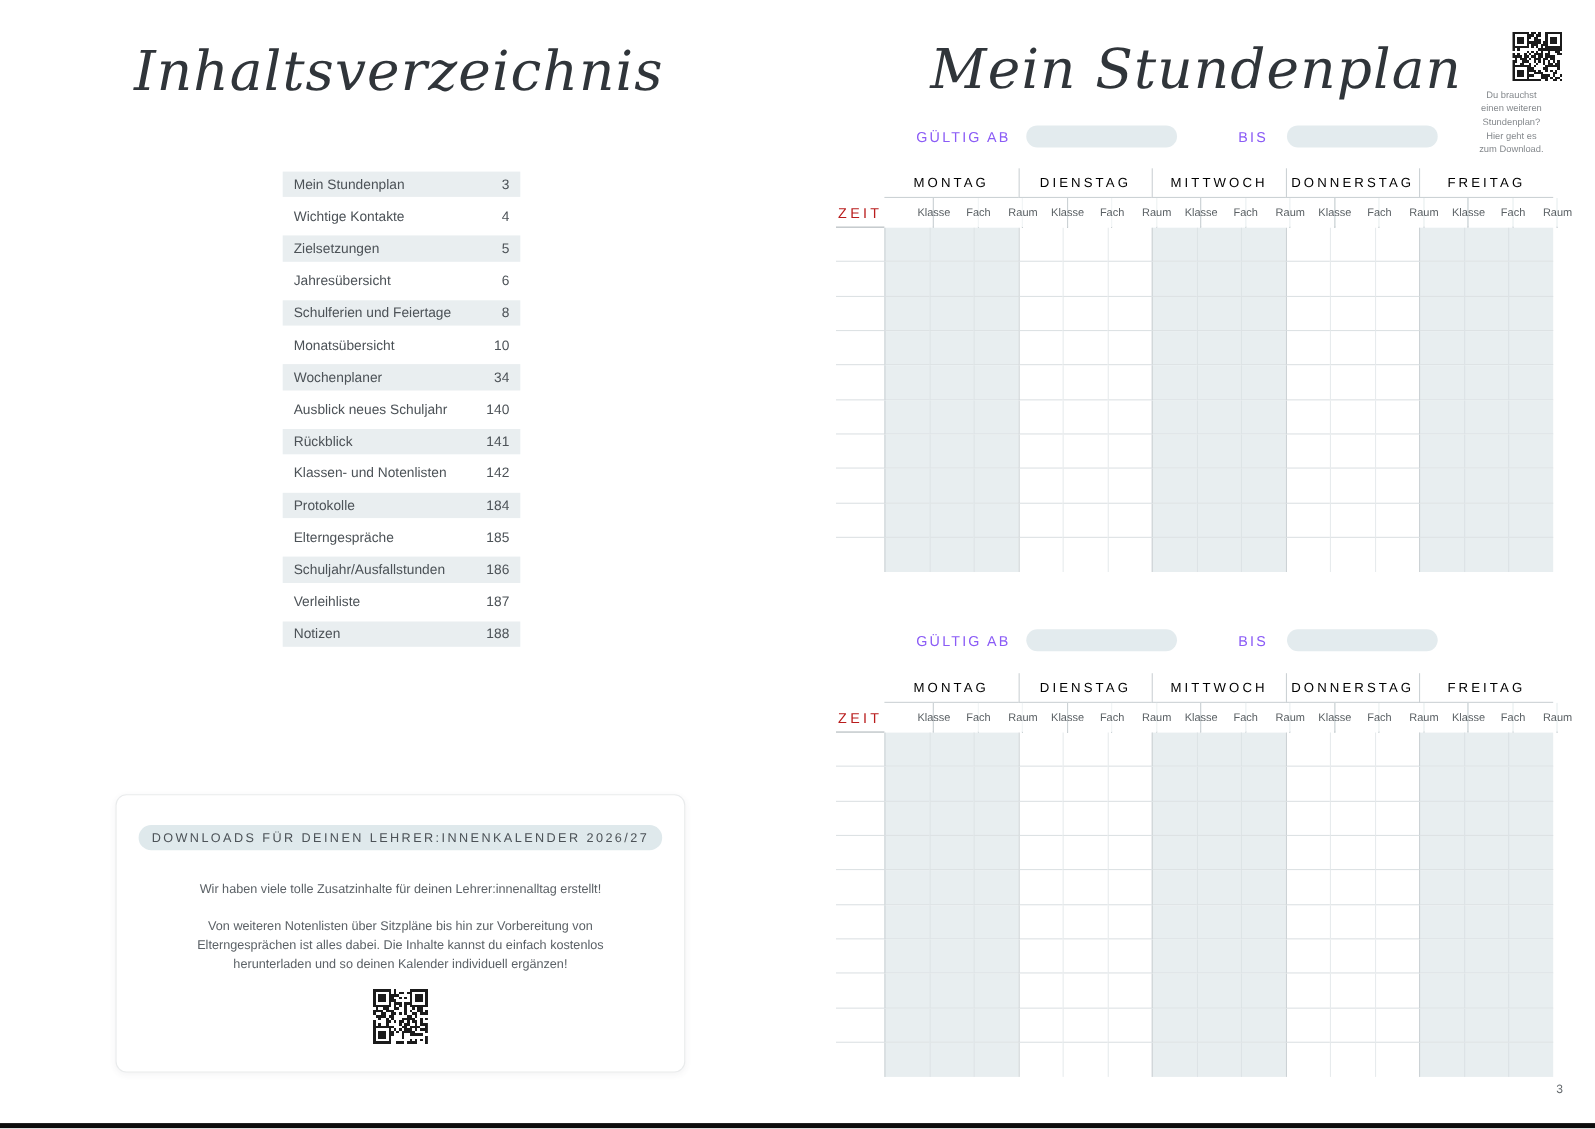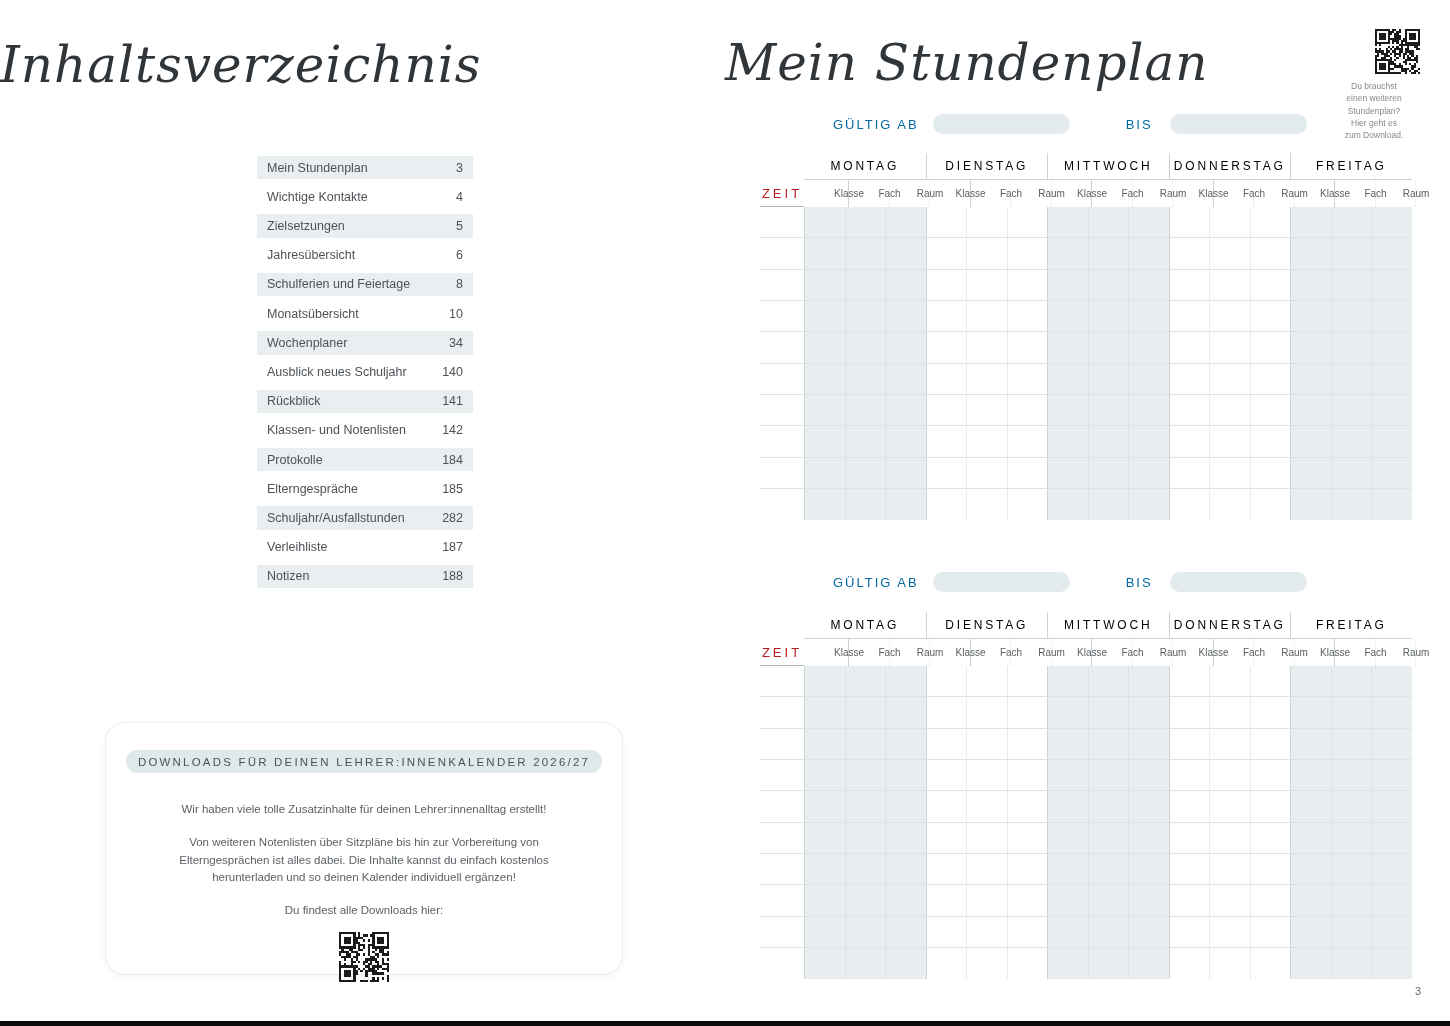--- a/index.html
+++ b/index.html
@@ -6,42 +6,42 @@
   .sheet {
     position:relative; width:1450px; height:1026px; background:#ffffff;
     font-family:"Liberation Sans", sans-serif; overflow:hidden; color:#4c5257;
   }
   .page { position:absolute; top:0; height:100%; width:725px; }
   .page-left  { left:0; }
   .page-right { left:725px; }
 
   
   .script-title {
-    position:absolute; left:0; width:100%; margin:0;
+    position:absolute; left:0; width:100%; text-align:center; margin:0;
     font-family:cursive, "DejaVu Serif", serif; font-style:italic; font-weight:400;
     font-size:50px; color:#30353a; letter-spacing:1px; white-space:nowrap;
   }
   .left-title  { top:36px; }
   .right-title { top:34px; }
 
   
   .toc { position:absolute; left:257px; top:156px; width:216px; }
   .toc-row {
     height:23.4px; margin-bottom:5.8px; display:flex; align-items:center;
     justify-content:space-between; padding:0 10px; box-sizing:border-box;
     font-size:12.5px; color:#4c5257;
   }
   .toc-row.shaded { background:#e9eef0; }
   .toc-label { white-space:nowrap; }
   .toc-page  { color:#4c5257; }
 
   
   .downloads {
     position:absolute; left:105px; top:722px; width:518px; height:253px;
-    background:#fff; border:1px solid #e9ebec; border-radius:20px;
+    background:#fff; border:1px solid #e9ebec; border-radius:10px;
     box-shadow:0 2px 6px rgba(60,70,80,0.06); box-sizing:border-box;
   }
   .dl-heading {
     margin:27px 20px 0; height:23px; background:#dfe9ec; border-radius:12px;
     display:flex; align-items:center; justify-content:center;
     font-size:11.5px; letter-spacing:2.2px; color:#4c5257; white-space:nowrap;
   }
   .dl-p {
     text-align:center; font-size:11.5px; color:#5b6166; line-height:1.5;
     margin:16px 38px 0;
@@ -54,21 +54,21 @@
   .qr-small { width:45px; height:45px; margin-left:auto; }
   .qr-caption {
     margin-top:6px; font-size:8.5px; line-height:1.45; color:#85898d;
     text-align:center; white-space:pre-line;
   }
 
   
   .validity { position:absolute; display:flex; align-items:center; height:22px; }
   .v1 { left:108px; top:113px; }
   .v2 { left:108px; top:571px; }
-  .v-label { font-size:13px; letter-spacing:2px; color:#0369a1; white-space:nowrap; }
+  .v-label { font-size:13px; letter-spacing:2px; color:#8b5cf6; white-space:nowrap; }
   .pill {
     display:inline-block; width:137px; height:20px; border-radius:10px;
     background:#e3ebee;
   }
   .pill.p1 { margin-left:14px; }
   .v-label.bis { margin-left:56px; }
   .pill.p2 { margin-left:17px; }
 
   
   .timetable {
@@ -161,37 +161,36 @@
         <div class="toc-row shaded">
           <span class="toc-label">Protokolle</span>
           <span class="toc-page">184</span>
         </div>
         <div class="toc-row">
           <span class="toc-label">Elterngespräche</span>
           <span class="toc-page">185</span>
         </div>
         <div class="toc-row shaded">
           <span class="toc-label">Schuljahr/Ausfallstunden</span>
-          <span class="toc-page">282</span>
+          <span class="toc-page">186</span>
         </div>
         <div class="toc-row">
           <span class="toc-label">Verleihliste</span>
           <span class="toc-page">187</span>
         </div>
         <div class="toc-row shaded">
           <span class="toc-label">Notizen</span>
           <span class="toc-page">188</span>
         </div>
       </nav>
 
     <div class="downloads">
       <div class="dl-heading">DOWNLOADS FÜR DEINEN LEHRER:INNENKALENDER 2026/27</div>
       <p class="dl-p first">Wir haben viele tolle Zusatzinhalte für deinen Lehrer:innenalltag erstellt!</p>
       <p class="dl-p">Von weiteren Notenlisten über Sitzpläne bis hin zur Vorbereitung von Elterngesprächen ist alles dabei. Die Inhalte kannst du einfach kostenlos herunterladen und so deinen Kalender individuell ergänzen!</p>
-      <p class="dl-p">Du findest alle Downloads hier:</p>
       <div class="qr qr-center" id="qr-downloads">
           <svg viewBox="0 0 21 21" xmlns="http://www.w3.org/2000/svg" fill="#1b1b1b" shape-rendering="crispEdges">
             <rect x="0" y="0" width="1" height="1"></rect>
             <rect x="1" y="0" width="1" height="1"></rect>
             <rect x="2" y="0" width="1" height="1"></rect>
             <rect x="3" y="0" width="1" height="1"></rect>
             <rect x="4" y="0" width="1" height="1"></rect>
             <rect x="5" y="0" width="1" height="1"></rect>
             <rect x="6" y="0" width="1" height="1"></rect>
             <rect x="8" y="0" width="1" height="1"></rect>

